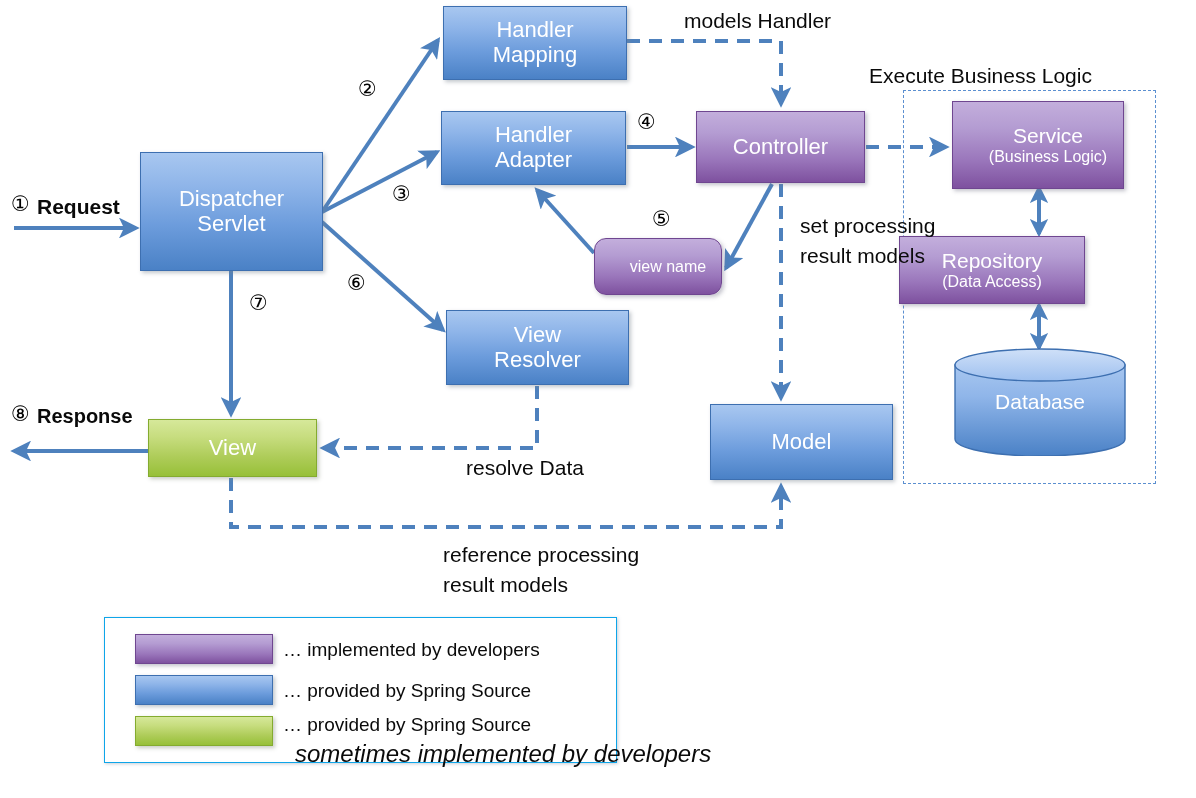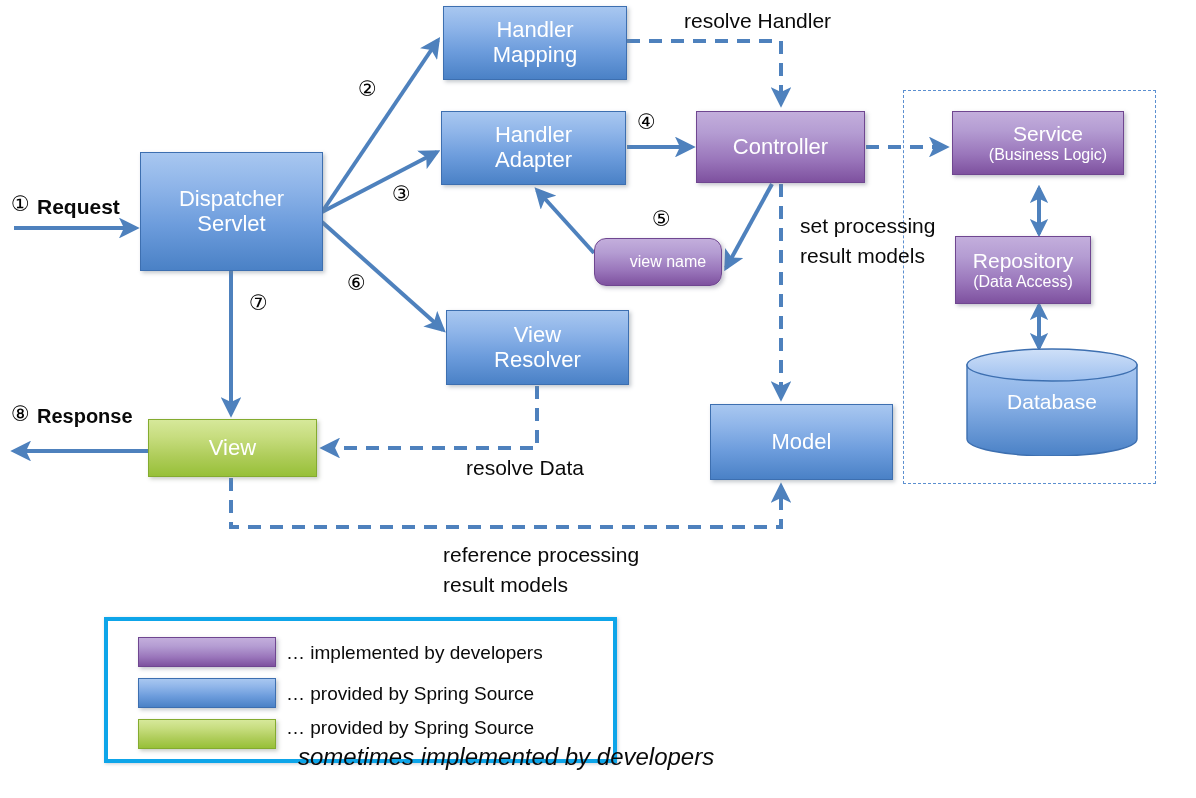--- a/index.html
+++ b/index.html
@@ -27,21 +27,21 @@
   .green{
     background:linear-gradient(to bottom,#d6e89a 0%,#c7dd7f 30%,#aecc59 66%,#97c038 100%);
     border:1px solid #84ab2f;
     box-shadow:2px 2px 4px rgba(130,140,120,.45);
   }
   .rounded{border-radius:12px;}
   .lbl{position:absolute;color:#0a0a0a;white-space:pre;line-height:1.25;}
   .lbl.blk{font-weight:bold;}
   .stepnum{position:absolute;color:#000;font-size:21px;line-height:1;}
   .groupbox{position:absolute;border:1px dashed #5b8fd0;box-sizing:border-box;}
-  .legendbox{position:absolute;border:4px solid #0ea5e9;background:#fff;box-sizing:border-box;
+  .legendbox{position:absolute;border:1px solid #0ea5e9;background:#fff;box-sizing:border-box;
              box-shadow:1px 1px 3px rgba(150,160,175,.5);}
   .swatch{position:absolute;box-sizing:border-box;}
   .legtext{position:absolute;color:#0a0a0a;white-space:pre;line-height:1.3;}
   .cyl{position:absolute;}
 </style>
 </head>
 <body>
 
 <div id="stage">
 
@@ -106,50 +106,50 @@
 
   <div class="node blue" style="left:441px;top:111px;width:185px;height:74px;font-size:22px;">
     <span class="l1">Handler</span>
     <span class="l2">Adapter</span>
   </div>
 
   <div class="node purple" style="left:696px;top:111px;width:169px;height:72px;font-size:22px;">
     <span class="l1">Controller</span>
   </div>
 
-  <div class="node purple rounded" style="left:594px;top:238px;width:128px;height:48px;font-size:16px;padding-left:20px;">
+  <div class="node purple rounded" style="left:594px;top:238px;width:128px;height:57px;font-size:16px;padding-left:20px;">
     <span class="l1">view name</span>
   </div>
 
   <div class="node blue" style="left:446px;top:310px;width:183px;height:75px;font-size:22px;">
     <span class="l1">View</span>
     <span class="l2">Resolver</span>
   </div>
 
   <div class="node green" style="left:148px;top:419px;width:169px;height:58px;font-size:22px;">
     <span class="l1">View</span>
   </div>
 
   <div class="node blue" style="left:690px;top:404px;width:183px;height:76px;font-size:22px;margin-left:20px;">
     <span class="l1">Model</span>
   </div>
 
   <div class="groupbox" style="left:903px;top:90px;width:253px;height:394px;"></div>
 
-  <div class="node purple" style="left:952px;top:111px;width:172px;height:64px;font-size:21px;padding-left:20px;">
+  <div class="node purple" style="left:952px;top:101px;width:172px;height:88px;font-size:21px;padding-left:20px;">
     <span class="l1">Service</span>
     <span class="l2" style="font-size:16px;">(Business Logic)</span>
   </div>
 
-  <div class="node purple" style="left:955px;top:236px;width:136px;height:68px;font-size:21px;">
+  <div class="node purple" style="left:899px;top:236px;width:186px;height:68px;font-size:21px;">
     <span class="l1">Repository</span>
     <span class="l2" style="font-size:16px;">(Data Access)</span>
   </div>
 
-  <div class="cyl" style="left:954px;top:348px;width:172px;height:108px;margin-left:12px;">
+  <div class="cyl" style="left:954px;top:348px;width:172px;height:108px;">
     <svg width="172" height="108" viewBox="0 0 172 108">
       <defs>
         <linearGradient id="cylBody" x1="0" y1="0" x2="0" y2="1">
           <stop offset="0%" stop-color="#a8c7f0"></stop>
           <stop offset="35%" stop-color="#8fb5e9"></stop>
           <stop offset="100%" stop-color="#4a81c6"></stop>
         </linearGradient>
         <linearGradient id="cylTop" x1="0" y1="0" x2="0" y2="1">
           <stop offset="0%" stop-color="#cfe0f8"></stop>
           <stop offset="100%" stop-color="#9ec0ef"></stop>
@@ -167,21 +167,22 @@
   <div class="stepnum" style="left:358px;top:78px;">②</div>
   <div class="stepnum" style="left:392px;top:183px;">③</div>
   <div class="stepnum" style="left:637px;top:111px;">④</div>
   <div class="stepnum" style="left:652px;top:208px;">⑤</div>
   <div class="stepnum" style="left:347px;top:272px;">⑥</div>
   <div class="stepnum" style="left:249px;top:292px;">⑦</div>
   <div class="stepnum" style="left:11px;top:403px;">⑧</div>
 
   <div class="lbl blk" style="left:37px;top:194px;font-size:21px;">Request</div>
   <div class="lbl blk" style="left:37px;top:404px;font-size:20px;">Response</div>
-  <div class="lbl" style="left:684px;top:8px;font-size:21px;">resolve Handler</div>
+  <div class="lbl" style="left:684px;top:8px;font-size:21px;">models Handler</div>
+  <div class="lbl" style="left:869px;top:63px;font-size:21px;">Execute Business Logic</div>
   <div class="lbl" style="left:800px;top:213px;font-size:21px;">set processing</div>
   <div class="lbl" style="left:800px;top:243px;font-size:21px;">result models</div>
   <div class="lbl" style="left:466px;top:455px;font-size:21px;">resolve Data</div>
   <div class="lbl" style="left:443px;top:542px;font-size:21px;">reference processing</div>
   <div class="lbl" style="left:443px;top:572px;font-size:21px;">result models</div>
 
   <div class="legendbox" style="left:104px;top:617px;width:513px;height:146px;">
 
     <div class="swatch purple" style="left:30px;top:16px;width:138px;height:30px;"></div>
     <div class="legtext" style="left:178px;top:20px;font-size:19px;">… implemented by developers</div>

